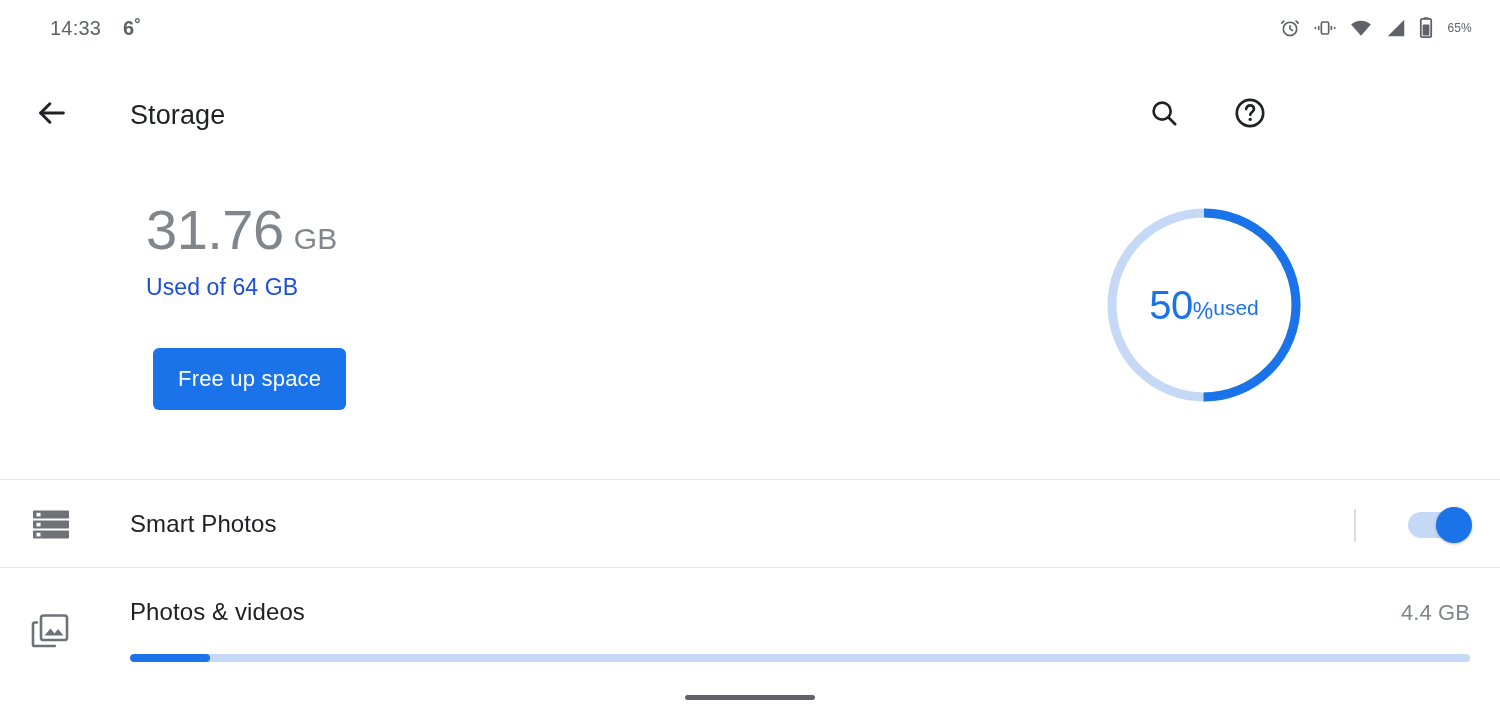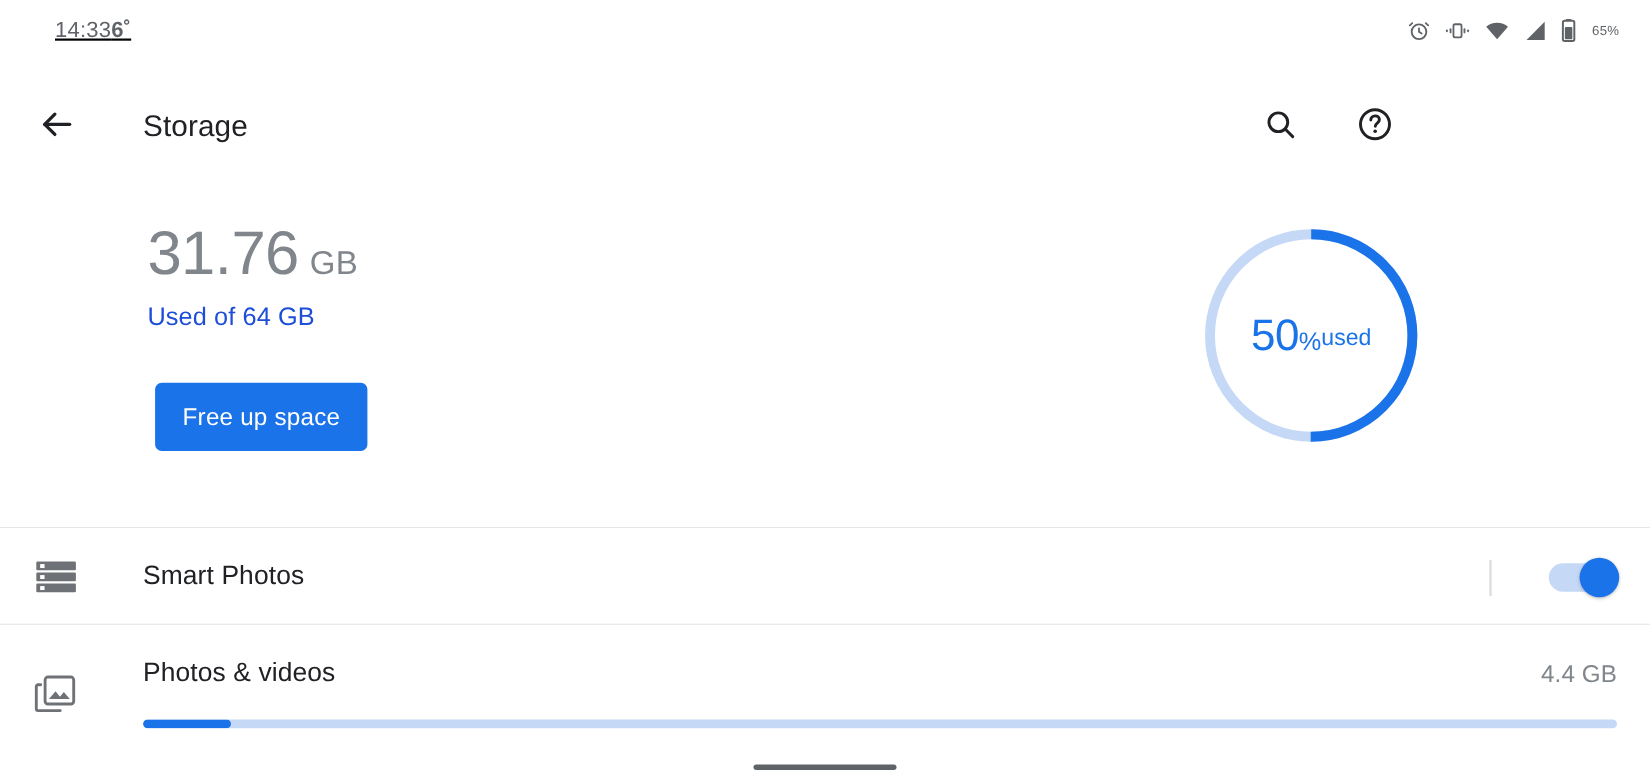--- a/index.html
+++ b/index.html
@@ -24,21 +24,21 @@
     width: 1500px;
     height: 56px;
     display: flex;
     align-items: center;
     justify-content: space-between;
     padding: 0 28px 0 50px;
   }
   .status-left {
     display: flex;
     align-items: baseline;
-    text-decoration: underline;
+    gap: 22px;
   }
   .status-time {
     font-size: 20px;
     color: #5f6368;
     letter-spacing: 0.2px;
   }
   .status-temp {
     font-size: 20px;
     color: #5f6368;
     font-weight: bold;
@@ -89,21 +89,21 @@
   }
   .icon-btn {
     width: 44px; height: 44px;
     display: flex; align-items: center; justify-content: center;
     cursor: pointer;
   }
 
   
   .summary {
     position: absolute;
-    top: 138px; left: 4px;
+    top: 138px; left: 16px;
     width: 1348px;
     height: 341px;
     padding-left: 48px;
   }
   .used-block {
     position: absolute;
     left: 130px;
     top: 62px;
   }
   .used-amount {

